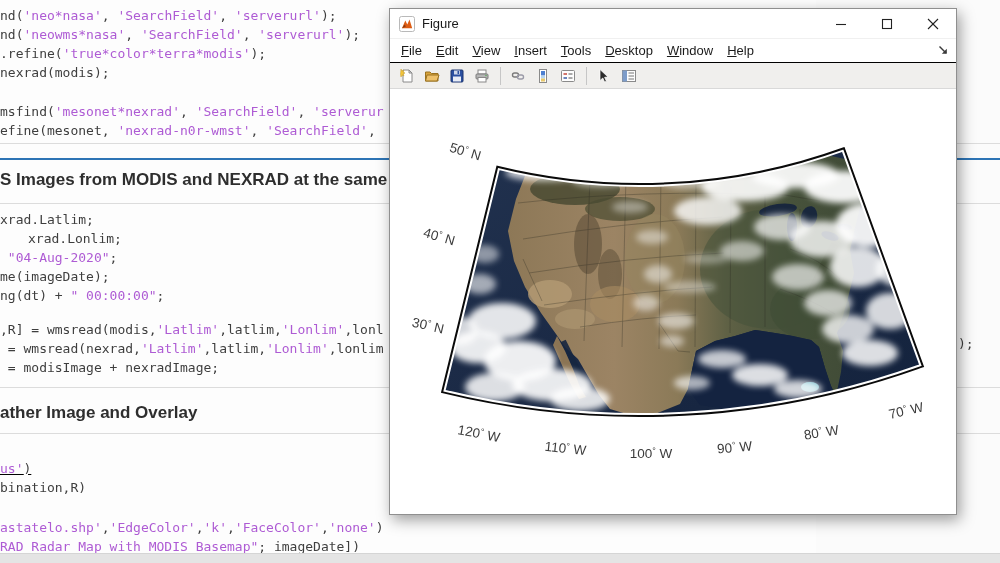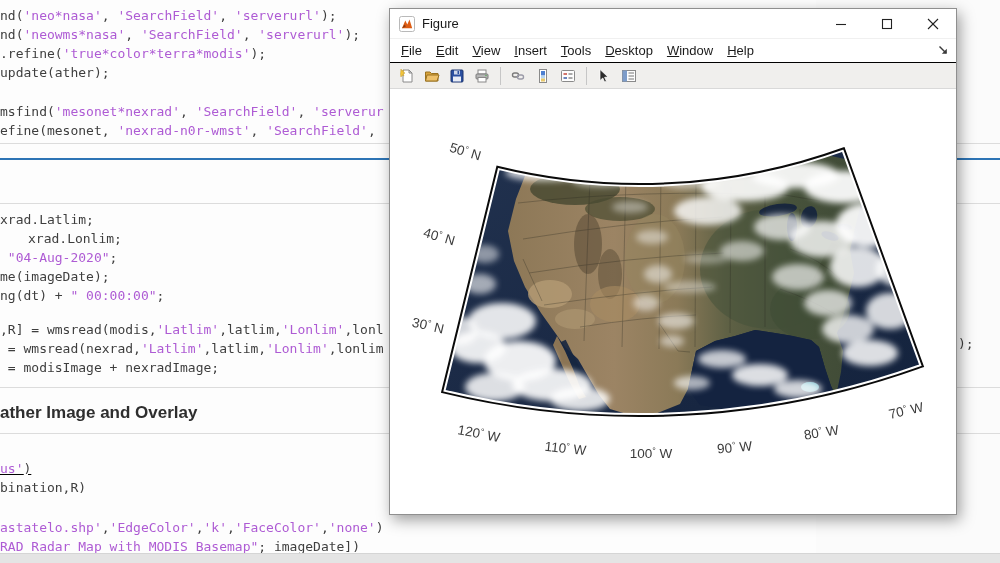--- a/index.html
+++ b/index.html
@@ -52,39 +52,40 @@
 </head>
 <body>
 
 <div class="page">
 
   <div class="editor">
     <div id="code-layer">
         <div class="code-line" style="top: 8px;"><span class="seg-c">nd(</span><span class="seg-s">'neo*nasa'</span><span class="seg-c">, </span><span class="seg-s">'SearchField'</span><span class="seg-c">, </span><span class="seg-s">'serverurl'</span><span class="seg-c">);</span></div>
         <div class="code-line" style="top: 27px;"><span class="seg-c">nd(</span><span class="seg-s">'neowms*nasa'</span><span class="seg-c">, </span><span class="seg-s">'SearchField'</span><span class="seg-c">, </span><span class="seg-s">'serverurl'</span><span class="seg-c">);</span></div>
         <div class="code-line" style="top: 46px;"><span class="seg-c">.refine(</span><span class="seg-s">'true*color*terra*modis'</span><span class="seg-c">);</span></div>
-        <div class="code-line" style="top: 65px;"><span class="seg-c">update(ather);</span></div>
+        <div class="code-line" style="top: 65px;"><span class="seg-c">nexrad(modis);</span></div>
         <div class="code-line" style="top: 104px;"><span class="seg-c">msfind(</span><span class="seg-s">'mesonet*nexrad'</span><span class="seg-c">, </span><span class="seg-s">'SearchField'</span><span class="seg-c">, </span><span class="seg-s">'serverur</span></div>
         <div class="code-line" style="top: 123px;"><span class="seg-c">efine(mesonet, </span><span class="seg-s">'nexrad-n0r-wmst'</span><span class="seg-c">, </span><span class="seg-s">'SearchField'</span><span class="seg-c">, </span></div>
         <div class="code-line" style="top: 212px;"><span class="seg-c">xrad.Latlim;</span></div>
         <div class="code-line" style="top: 231px; padding-left: 28px;"><span class="seg-c">xrad.Lonlim;</span></div>
         <div class="code-line" style="top: 250px;"><span class="seg-c"> </span><span class="seg-s">"04-Aug-2020"</span><span class="seg-c">;</span></div>
         <div class="code-line" style="top: 269px;"><span class="seg-c">me(imageDate);</span></div>
         <div class="code-line" style="top: 288px;"><span class="seg-c">ng(dt) + </span><span class="seg-s">" 00:00:00"</span><span class="seg-c">;</span></div>
         <div class="code-line" style="top: 322px;"><span class="seg-c">,R] = wmsread(modis,</span><span class="seg-s">'Latlim'</span><span class="seg-c">,latlim,</span><span class="seg-s">'Lonlim'</span><span class="seg-c">,lonl</span></div>
         <div class="code-line" style="top: 341px;"><span class="seg-c"> = wmsread(nexrad,</span><span class="seg-s">'Latlim'</span><span class="seg-c">,latlim,</span><span class="seg-s">'Lonlim'</span><span class="seg-c">,lonlim</span></div>
         <div class="code-line" style="top: 360px;"><span class="seg-c"> = modisImage + nexradImage;</span></div>
         <div class="code-line" style="top: 461px; text-decoration: underline;"><span class="seg-s">us'</span><span class="seg-c">)</span></div>
         <div class="code-line" style="top: 480px;"><span class="seg-c">bination,R)</span></div>
         <div class="code-line" style="top: 520px;"><span class="seg-s">astatelo.shp'</span><span class="seg-c">,</span><span class="seg-s">'EdgeColor'</span><span class="seg-c">,</span><span class="seg-s">'k'</span><span class="seg-c">,</span><span class="seg-s">'FaceColor'</span><span class="seg-c">,</span><span class="seg-s">'none'</span><span class="seg-c">)</span></div>
         <div class="code-line" style="top: 539px;"><span class="seg-s">RAD Radar Map with MODIS Basemap"</span><span class="seg-c">; imageDate])</span></div>
       </div>
 
     <div class="divider" style="top:143px"></div>
     <div class="divider blue" style="top:158px"></div>
+    <div class="ed-heading" style="top:170px">S Images from MODIS and NEXRAD at the same</div>
     <div class="divider" style="top:203px"></div>
     <div class="divider" style="top:387px"></div>
     <div class="ed-heading" style="top:403px">ather Image and Overlay</div>
     <div class="divider" style="top:433px"></div>
 
     <div class="right-sliver-code" style="left:958px; top:336px">);</div>
 
     <div class="bottom-strip"></div>
   </div>
 

